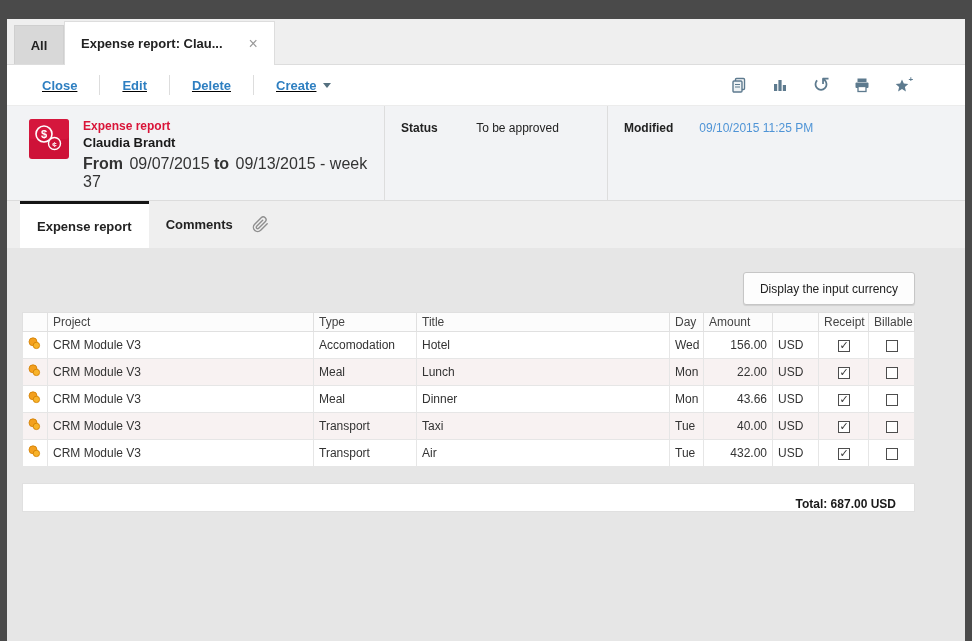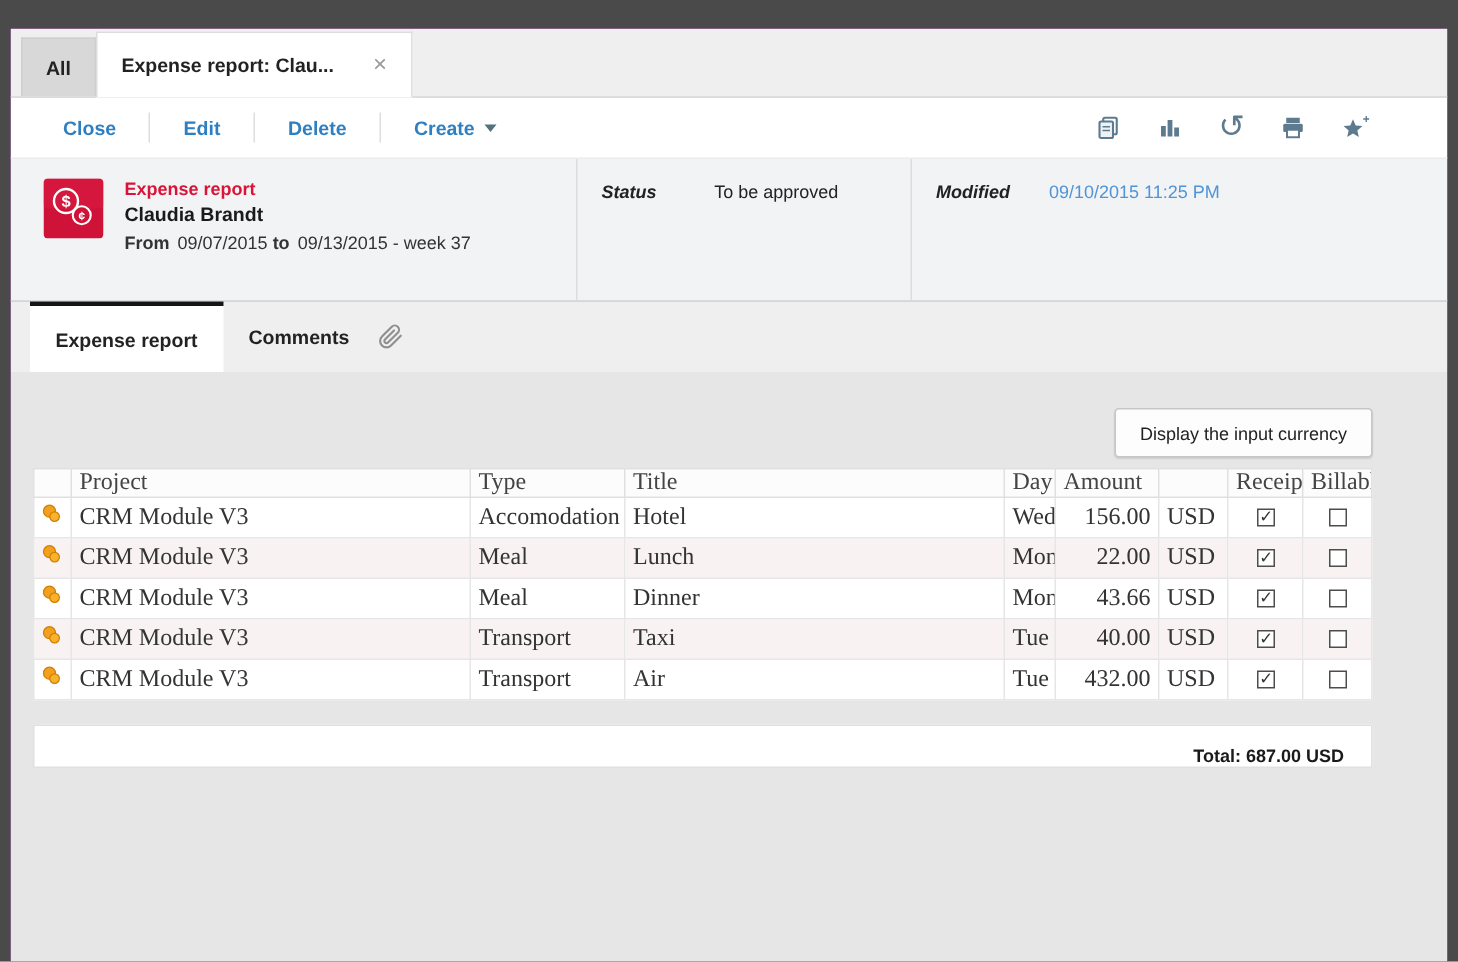--- a/index.html
+++ b/index.html
@@ -42,21 +42,21 @@
     padding: 0 16px; gap: 26px;
   }
   .tab-close { color: #9a9a9a; font-size: 16px; font-weight: normal; cursor: pointer; }
 
   
   .toolbar {
     height: 41px; background: #fff;
     display: flex; align-items: center;
     border-bottom: 1px solid #ececec; flex-shrink: 0;
   }
-  .tb-left { display: flex; align-items: center; padding-left: 13px; }
+  .tb-left { display: flex; align-items: center; padding-left: 13px; text-decoration: underline; }
   .tb-link {
     color: #2e7fc1; font-size: 13px; font-weight: bold;
     padding: 0 22px; cursor: pointer; background: none; border: none;
     font-family: "Liberation Sans", sans-serif;
     display: flex; align-items: center; gap: 7px;
   }
   .tb-sep { width: 1px; height: 20px; background: #ddd; }
   .caret {
     width: 0; height: 0; display: inline-block;
     border-left: 4px solid transparent; border-right: 4px solid transparent;
@@ -69,26 +69,26 @@
   
   .record-header {
     height: 95px; background: #f2f3f5;
     border-bottom: 1px solid #dcdcdc;
     display: flex; flex-shrink: 0;
   }
   .rh-main { width: 377px; display: flex; gap: 14px; padding: 13px 0 0 22px; }
   .rh-icon { width: 40px; height: 40px; flex-shrink: 0; }
   .entity-type { color: #d91438; font-size: 12px; font-weight: bold; margin-bottom: 2px; }
   .record-title { font-size: 13px; font-weight: bold; color: #1a1a1a; margin-bottom: 5px; }
-  .record-dates { font-size: 12px; color: #333; }
+  .record-dates { font-size: 16px; color: #333; }
   .record-dates b { margin-right: 2px; }
   .rh-sec { border-left: 1px solid #ddd; padding: 15px 0 0 16px; font-size: 12px; color: #222; }
   .rh-sec.status { width: 223px; }
   .rh-sec.modified { flex: 1; }
-  .rh-label { font-weight: bold; display: inline-block; width: 72px; font-style: italic; }
+  .rh-label { font-weight: bold; display: inline-block; width: 72px; }
   .mod-value { color: #4f94d6; cursor: pointer; }
 
   
   .subtabs {
     height: 47px; background: #efefef;
     display: flex; align-items: stretch;
     padding-left: 13px; flex-shrink: 0;
   }
   .subtab {
     display: flex; align-items: center;
@@ -103,21 +103,21 @@
   .btn-row { display: flex; justify-content: flex-end; margin-bottom: 7px; }
   .currency-btn {
     height: 33px; padding: 0 16px;
     background: #fdfdfd; border: 1px solid #c6c6c6; border-radius: 3px;
     font-size: 12px; color: #222; cursor: pointer;
     font-family: "Liberation Sans", sans-serif;
     box-shadow: 0 1px 1px rgba(0,0,0,0.10);
   }
   table.grid {
     width: 100%; border-collapse: collapse; table-layout: fixed;
-    background: #fff; font-size: 16px; font-family: Liberation Serif, serif;
+    background: #fff; font-size: 12px;
   }
   table.grid th {
     height: 19px; font-weight: normal; color: #444;
     text-align: left; padding: 0 5px;
     border: 1px solid #e0e0e0; background: #fcfcfc;
     white-space: nowrap; overflow: hidden; cursor: pointer;
   }
   table.grid td {
     height: 27px; padding: 0 5px; color: #333;
     border: 1px solid #e6e6e6;

